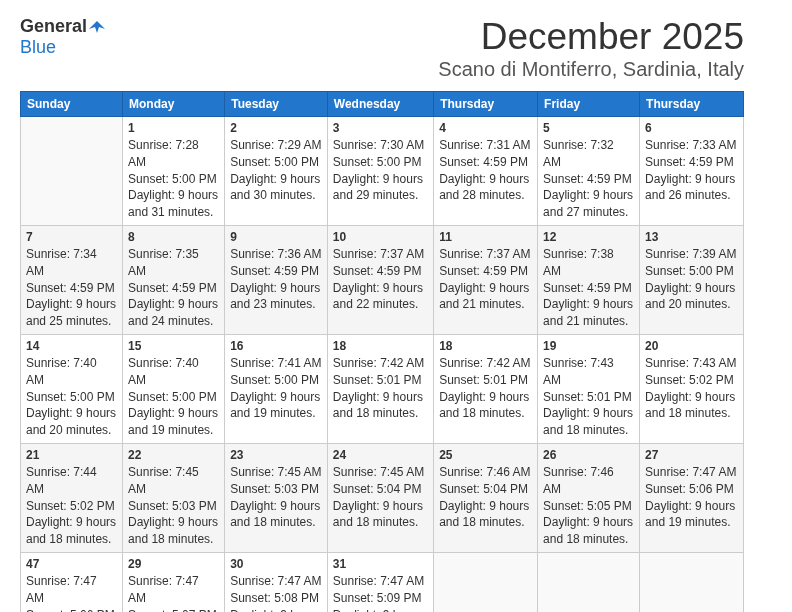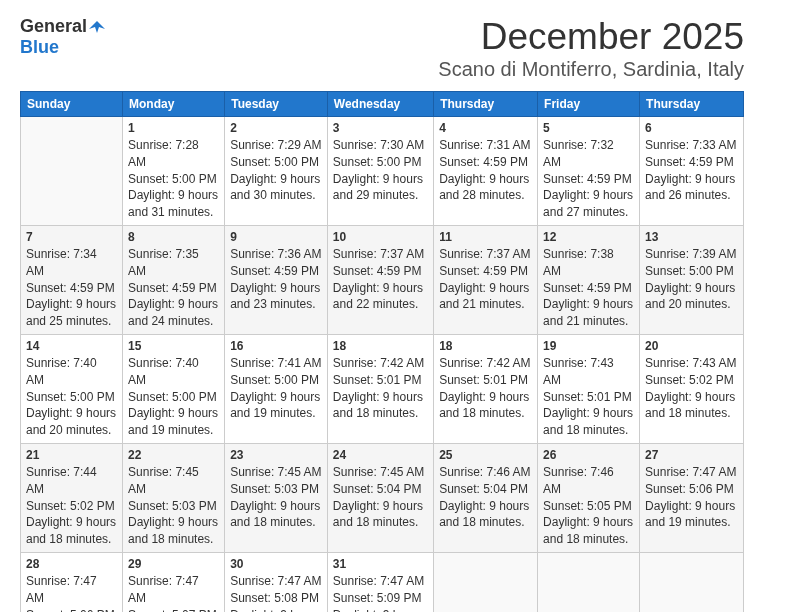--- a/index.html
+++ b/index.html
@@ -91,21 +91,21 @@
 <div class="page">
   <div class="header">
     <div class="logo">
       <div style="display:flex;align-items:center;">
         <span class="logo-general" style="font-size:18px;font-weight:bold;color:#333;">General</span>
         <svg width="16" height="16" viewBox="0 0 16 16" style="margin-left:2px;">
           <polygon points="8,2 16,10 10,8 8,14 6,8 0,10" fill="#2277cc"></polygon>
         </svg>
       </div>
       <div>
-        <span class="logo-blue" style="font-size:18px;font-weight:bold;color:#2277cc;">Blue</span>
+        <span class="logo-blue" style="font-size:18px;font-weight:normal;color:#2277cc;">Blue</span>
       </div>
     </div>
     <div class="title-block">
       <div class="month-title">December 2025</div>
       <div class="location-title">Scano di Montiferro, Sardinia, Italy</div>
     </div>
   </div>
 
   <table class="calendar">
     <thead>
@@ -232,21 +232,21 @@
             <span class="day-number">26</span>
             <div class="day-info">Sunrise: 7:46 AM<br>Sunset: 5:05 PM<br>Daylight: 9 hours<br>and 18 minutes.</div>
           </td>
           <td>
             <span class="day-number">27</span>
             <div class="day-info">Sunrise: 7:47 AM<br>Sunset: 5:06 PM<br>Daylight: 9 hours<br>and 19 minutes.</div>
           </td>
         </tr>
         <tr>
           <td>
-            <span class="day-number">28</span>
+            <span class="day-number">47</span>
             <div class="day-info">Sunrise: 7:47 AM<br>Sunset: 5:06 PM<br>Daylight: 9 hours<br>and 19 minutes.</div>
           </td>
           <td>
             <span class="day-number">29</span>
             <div class="day-info">Sunrise: 7:47 AM<br>Sunset: 5:07 PM<br>Daylight: 9 hours<br>and 19 minutes.</div>
           </td>
           <td>
             <span class="day-number">30</span>
             <div class="day-info">Sunrise: 7:47 AM<br>Sunset: 5:08 PM<br>Daylight: 9 hours<br>and 20 minutes.</div>
           </td>

